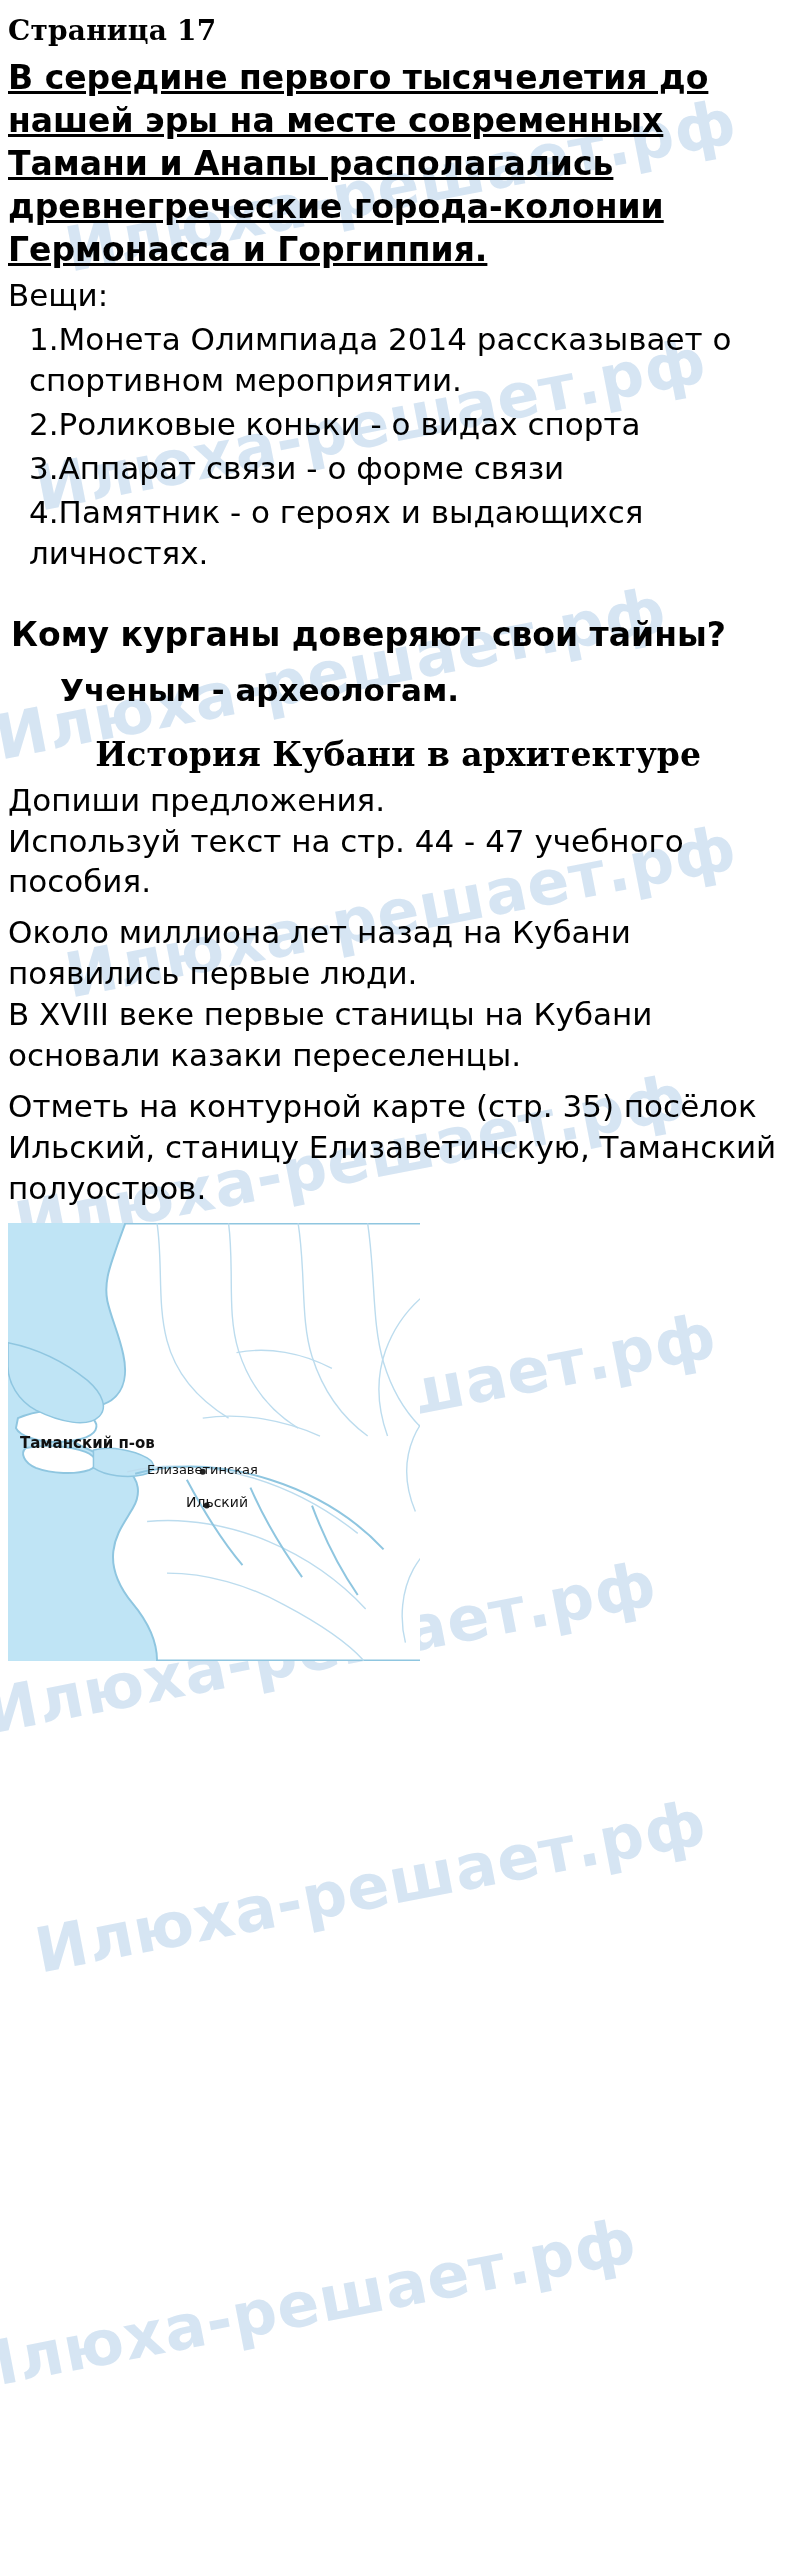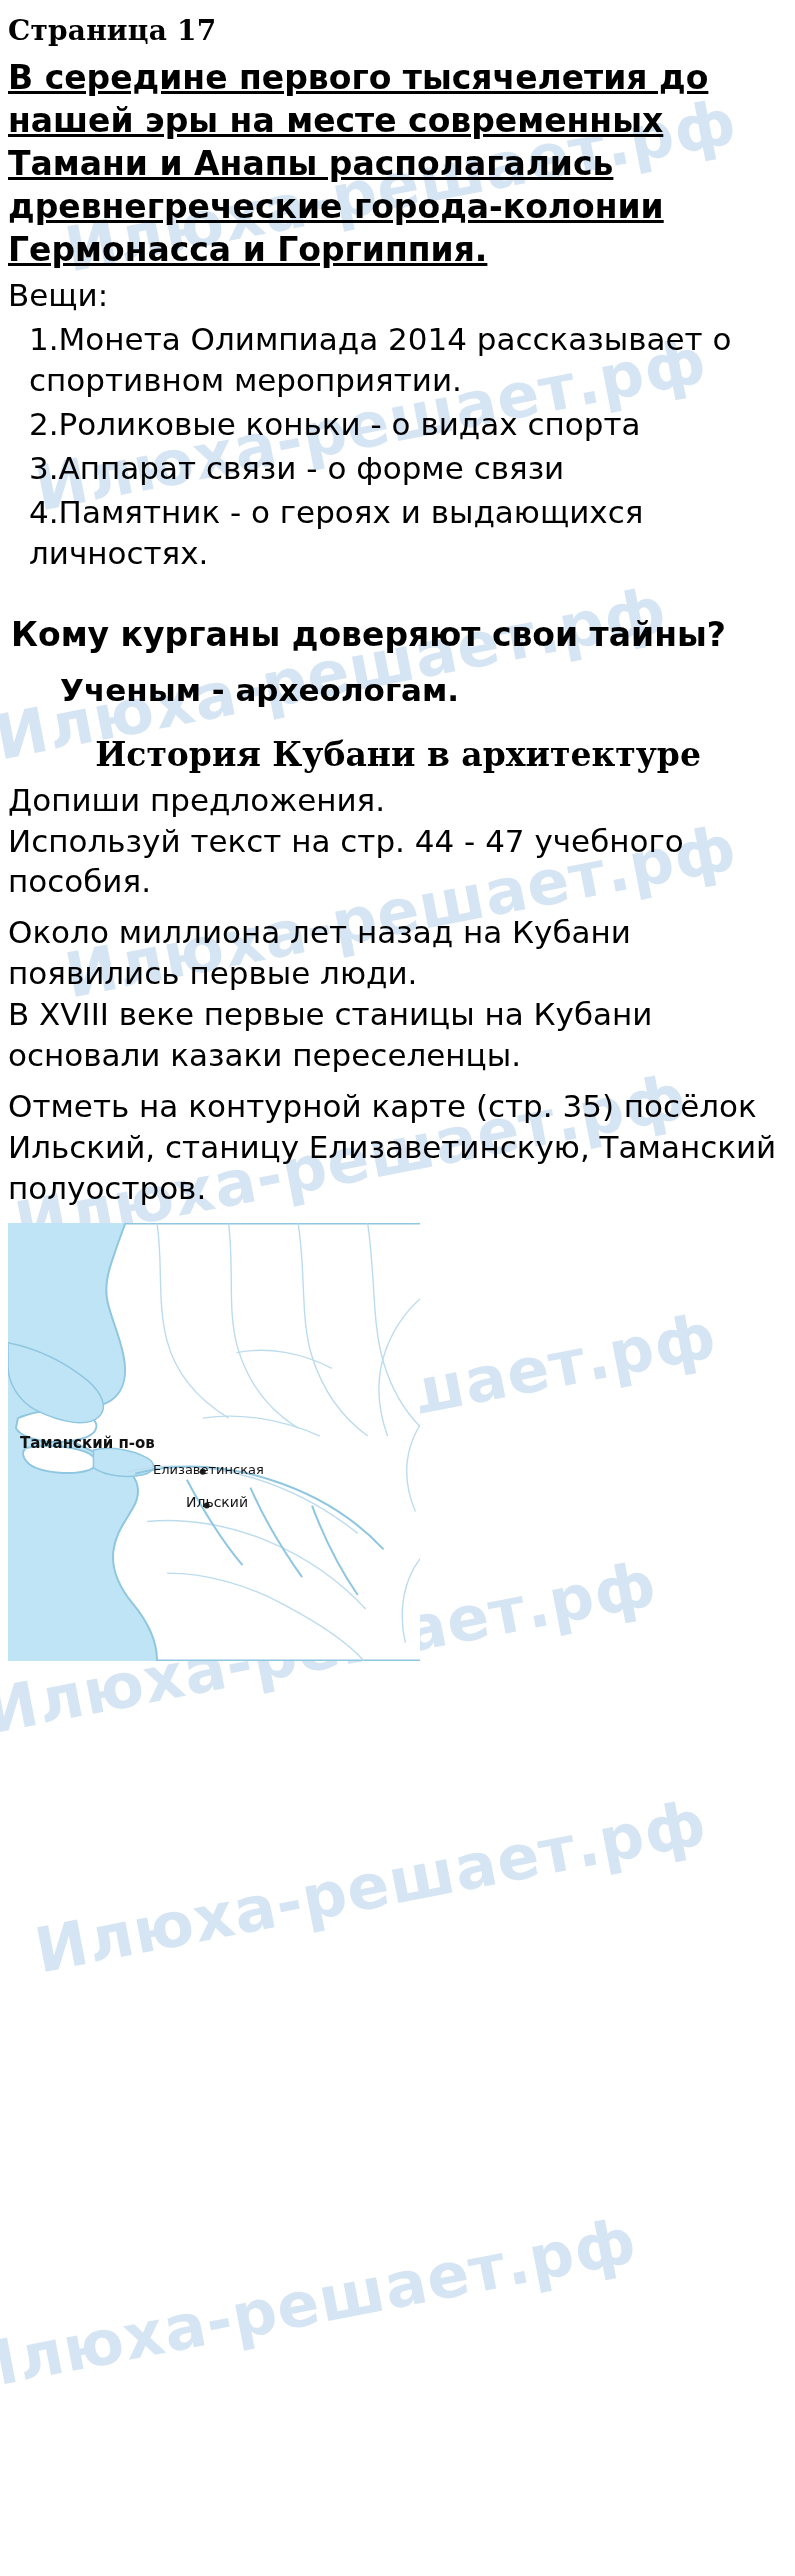--- a/index.html
+++ b/index.html
@@ -108,21 +108,21 @@
     z-index: 3;
   }
   .map-svg { display: block; }
   .map-label {
     position: absolute;
     font-family: "DejaVu Sans", sans-serif;
     color: #111;
     white-space: nowrap;
   }
   .lbl-taman { left: 12px; top: 211px; font-size: 15px; font-weight: bold; }
-  .lbl-eliz { left: 145px; top: 239px; font-size: 13px; }
+  .lbl-eliz { left: 139px; top: 239px; font-size: 13px; }
   .lbl-ilsky { left: 178px; top: 271px; font-size: 14px; }
 </style>
 </head>
 <body>
 
 <div class="page">
 
   <div class="wm-layer">
     <div class="wm" style="left:60px; top:149px;">Илюха-решает.рф</div>
     <div class="wm" style="left:30px; top:388px;">Илюха-решает.рф</div>

